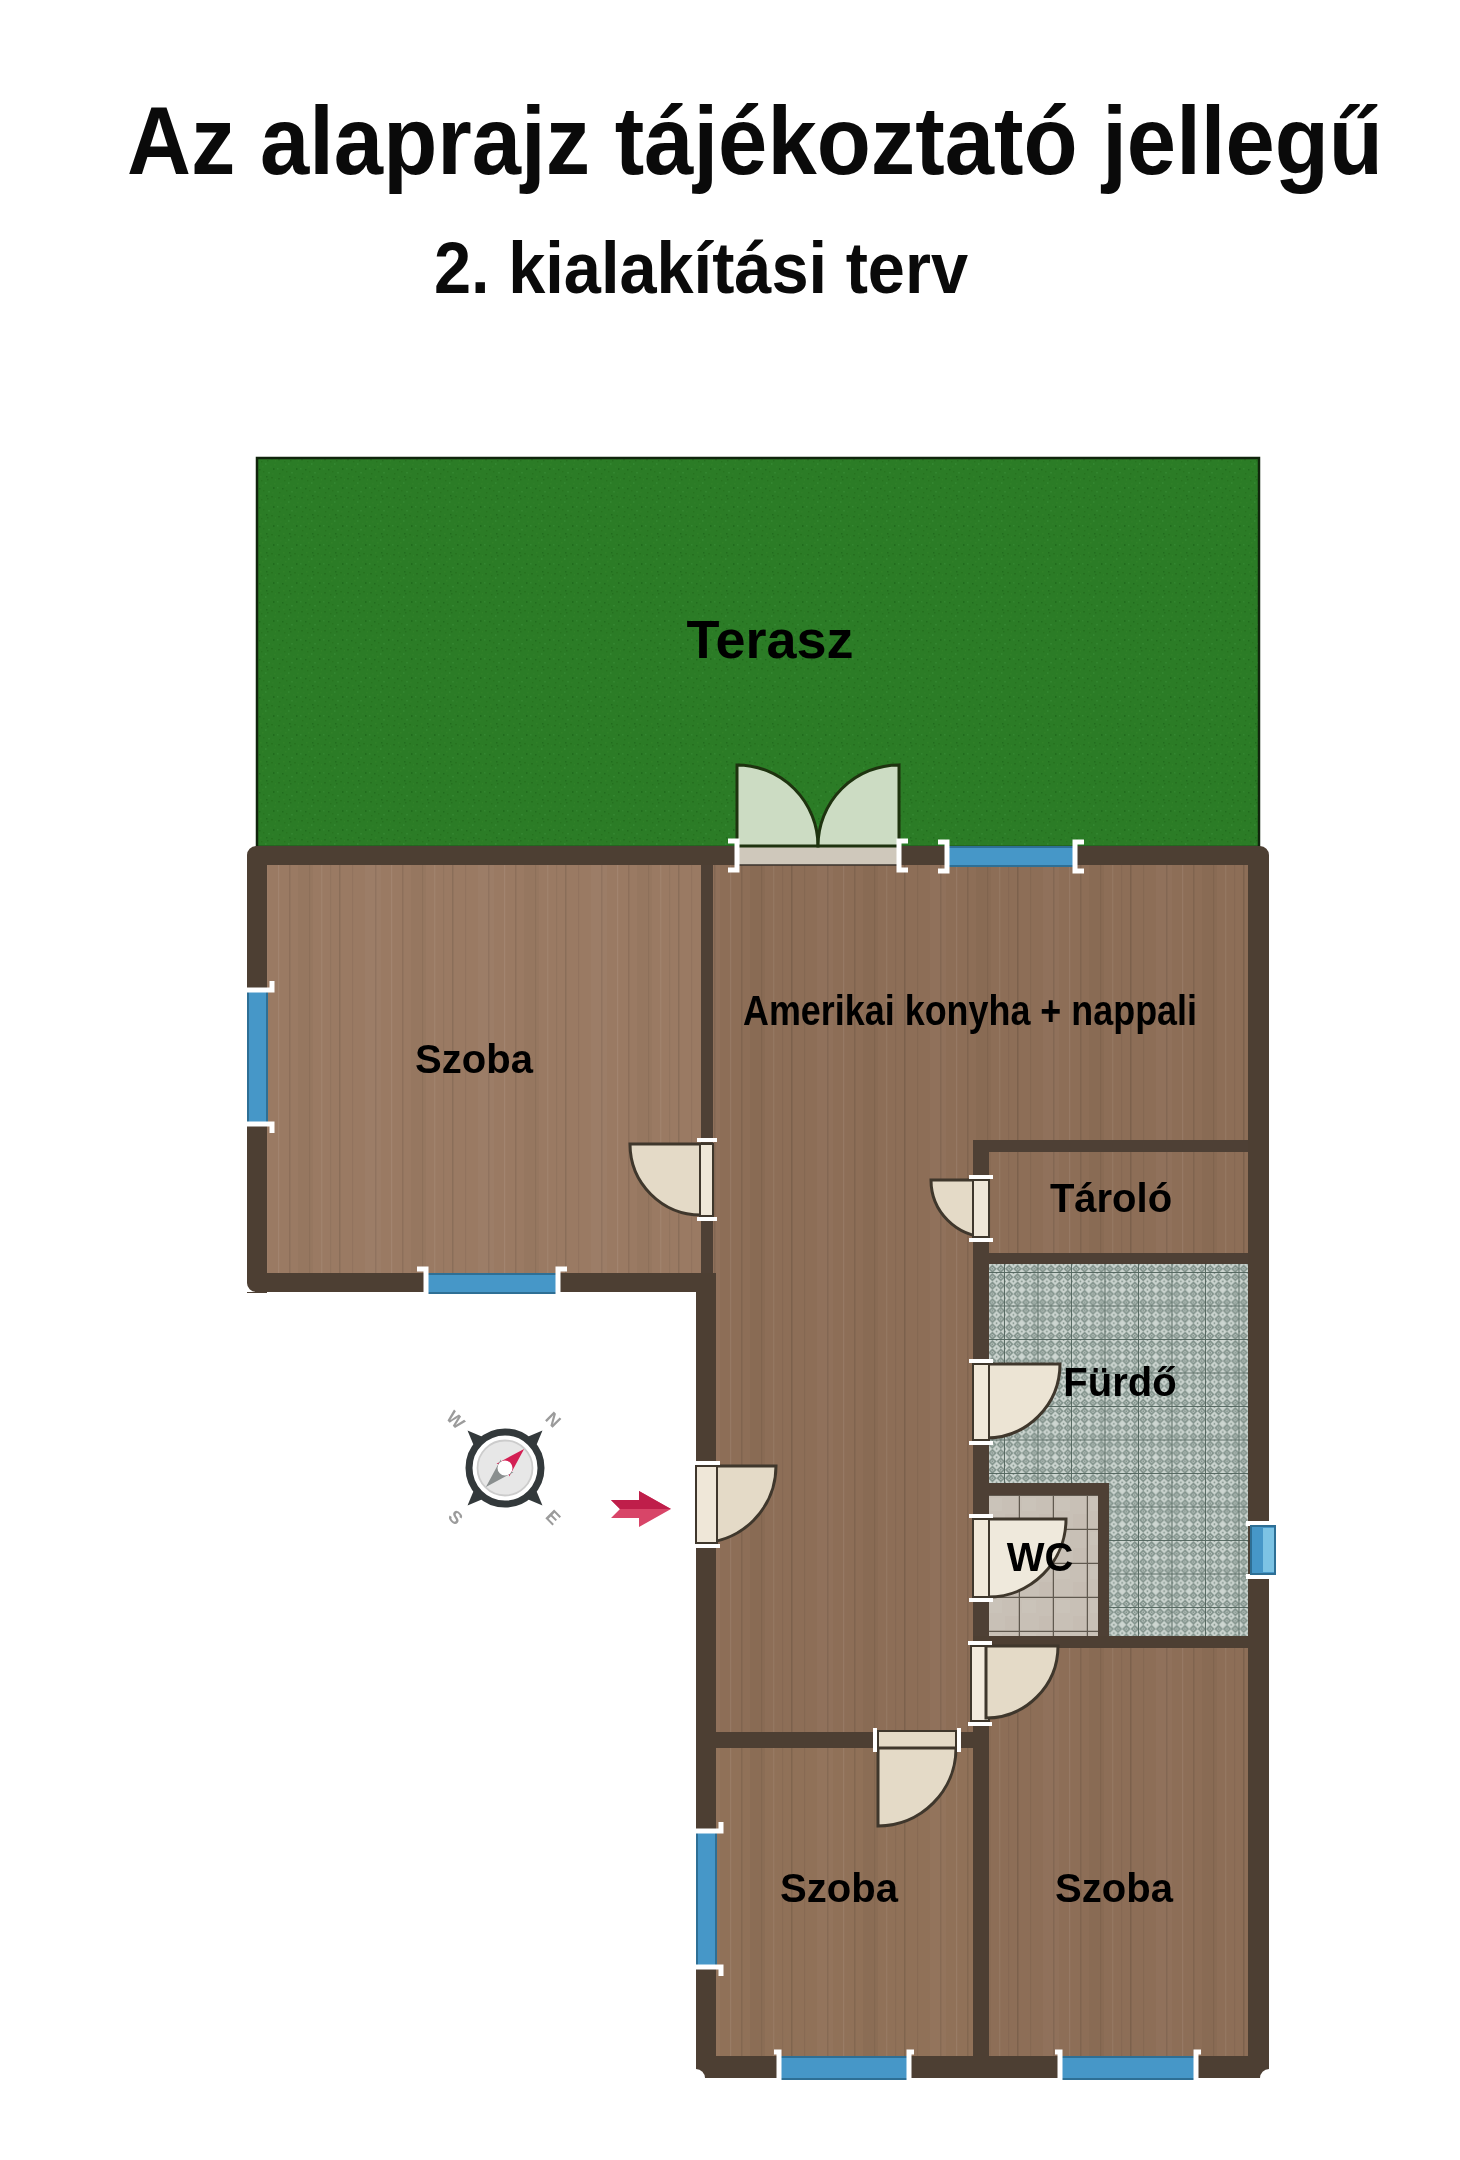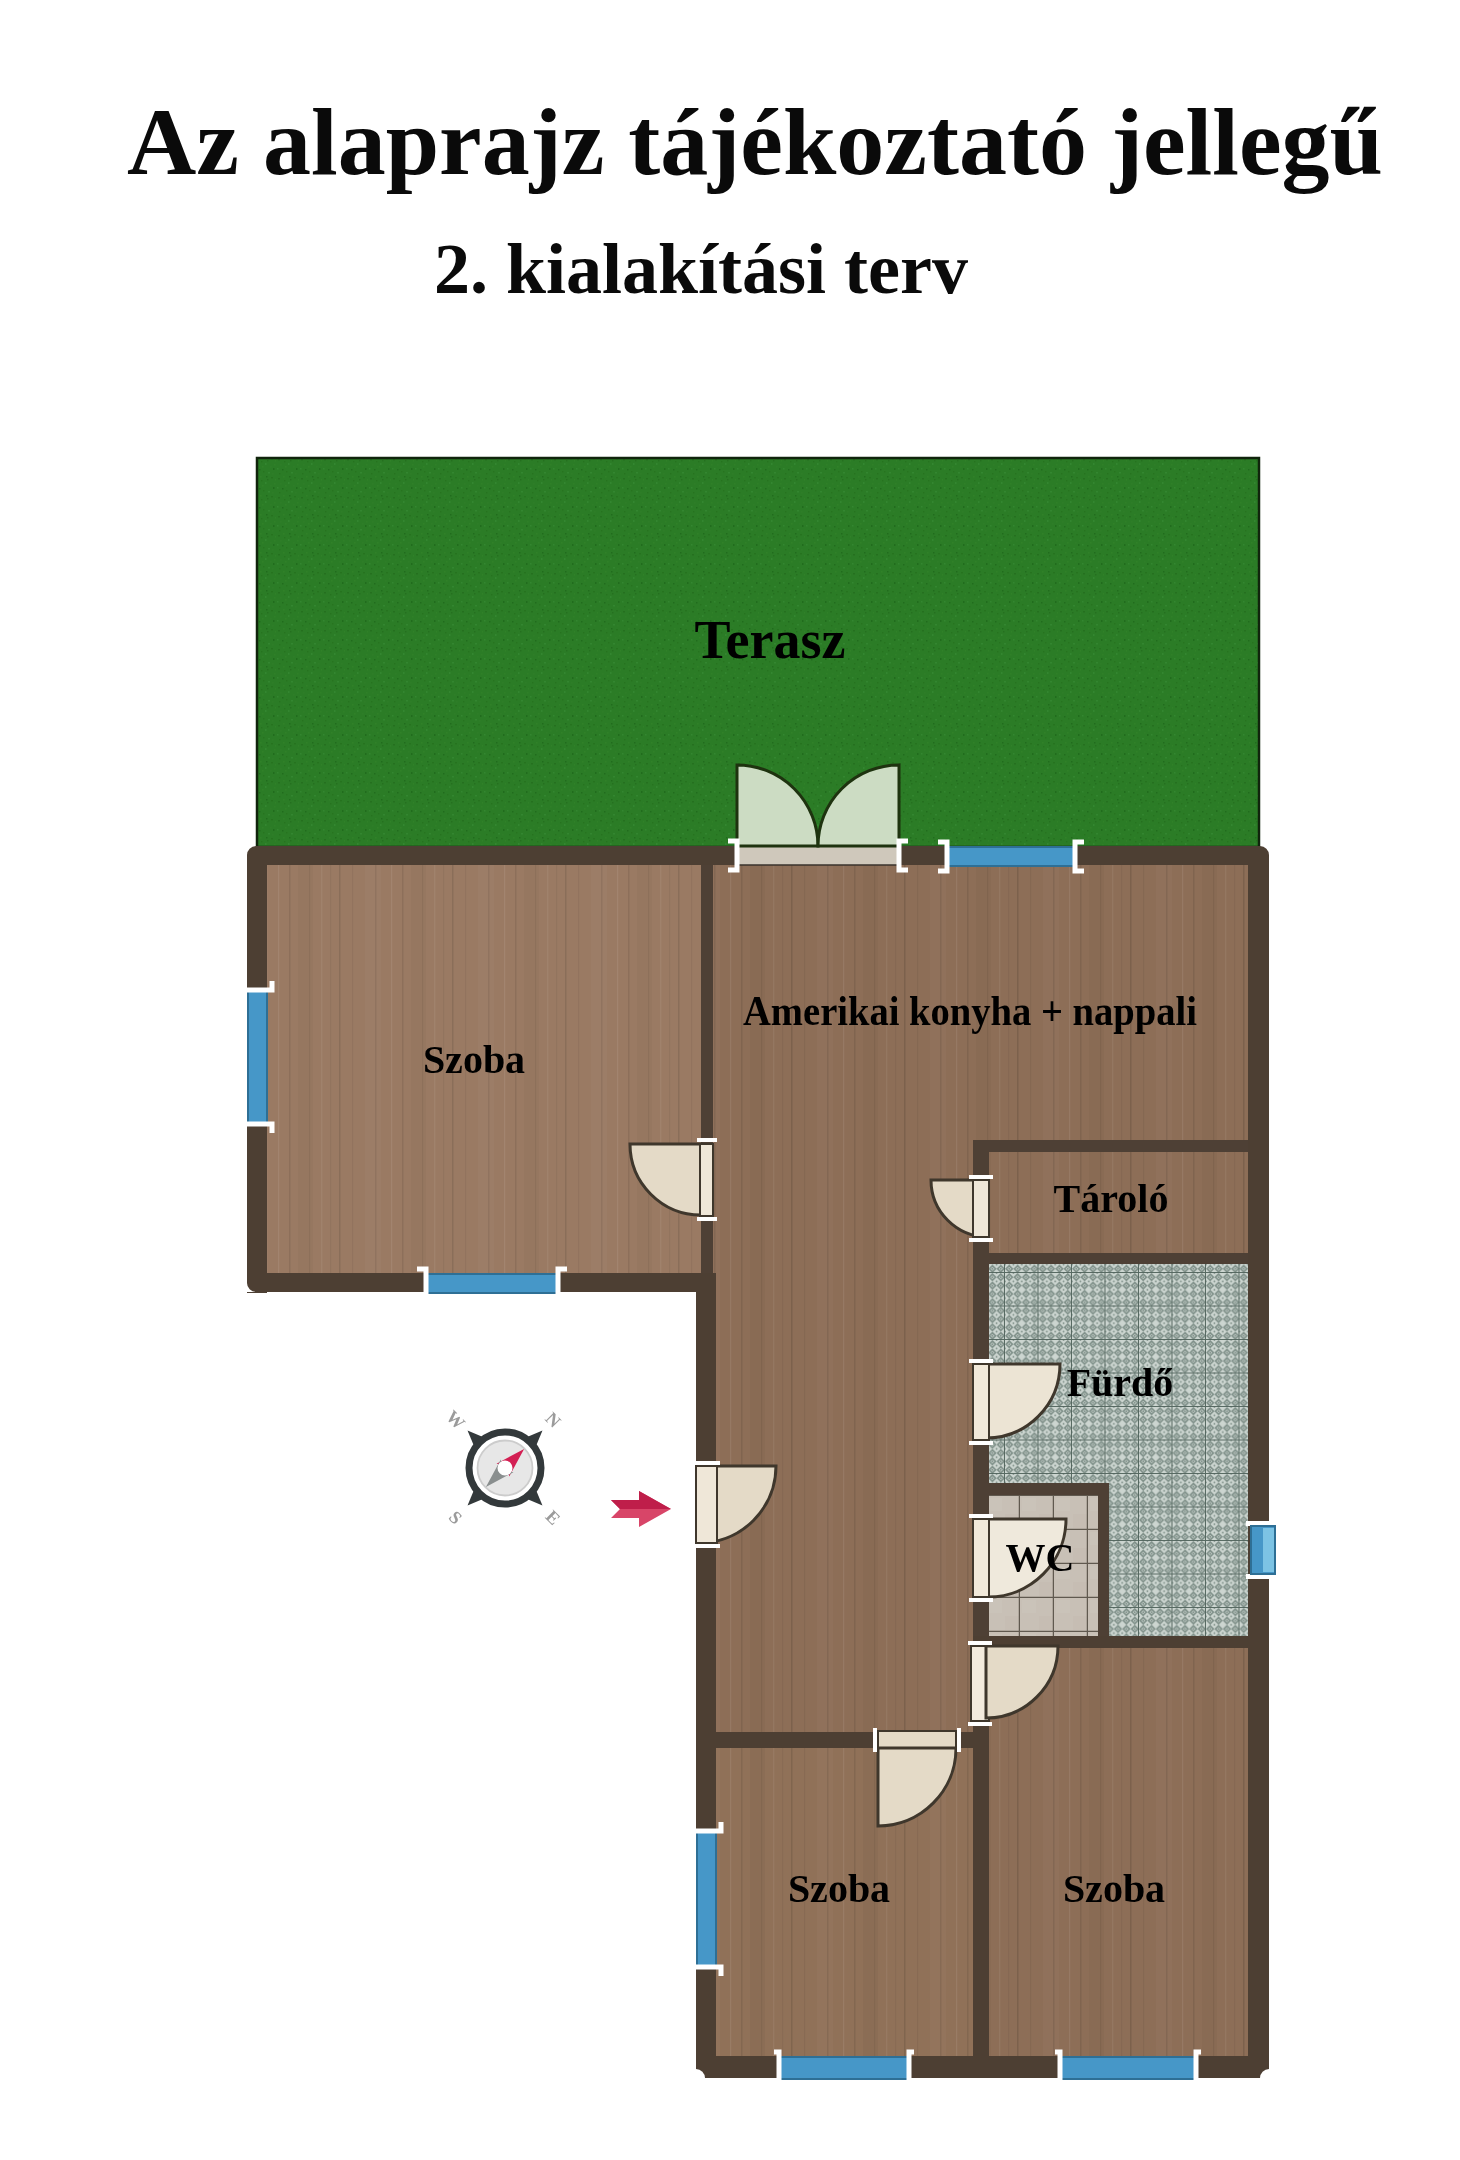--- a/index.html
+++ b/index.html
@@ -1,17 +1,17 @@
 <!DOCTYPE html>
 <html><head>
 <meta charset="utf-8">
 <style>
   html,body{margin:0;padding:0;background:#ffffff;}
   .page{position:relative;width:1460px;height:2160px;background:#ffffff;overflow:hidden;
-        font-family:Liberation Serif, serif;}
+        font-family:Liberation Sans, sans-serif;}
   svg{display:block;}
 </style>
 </head>
 <body>
 <div class="page">
 <svg width="1460" height="2160" viewBox="0 0 1460 2160">
 <defs>
   <pattern id="grass" width="23" height="19" patternUnits="userSpaceOnUse">
     <rect width="23" height="19" fill="#2b7c26"></rect>
     <rect x="2" y="3" width="2" height="1.5" fill="#25701f"></rect>

